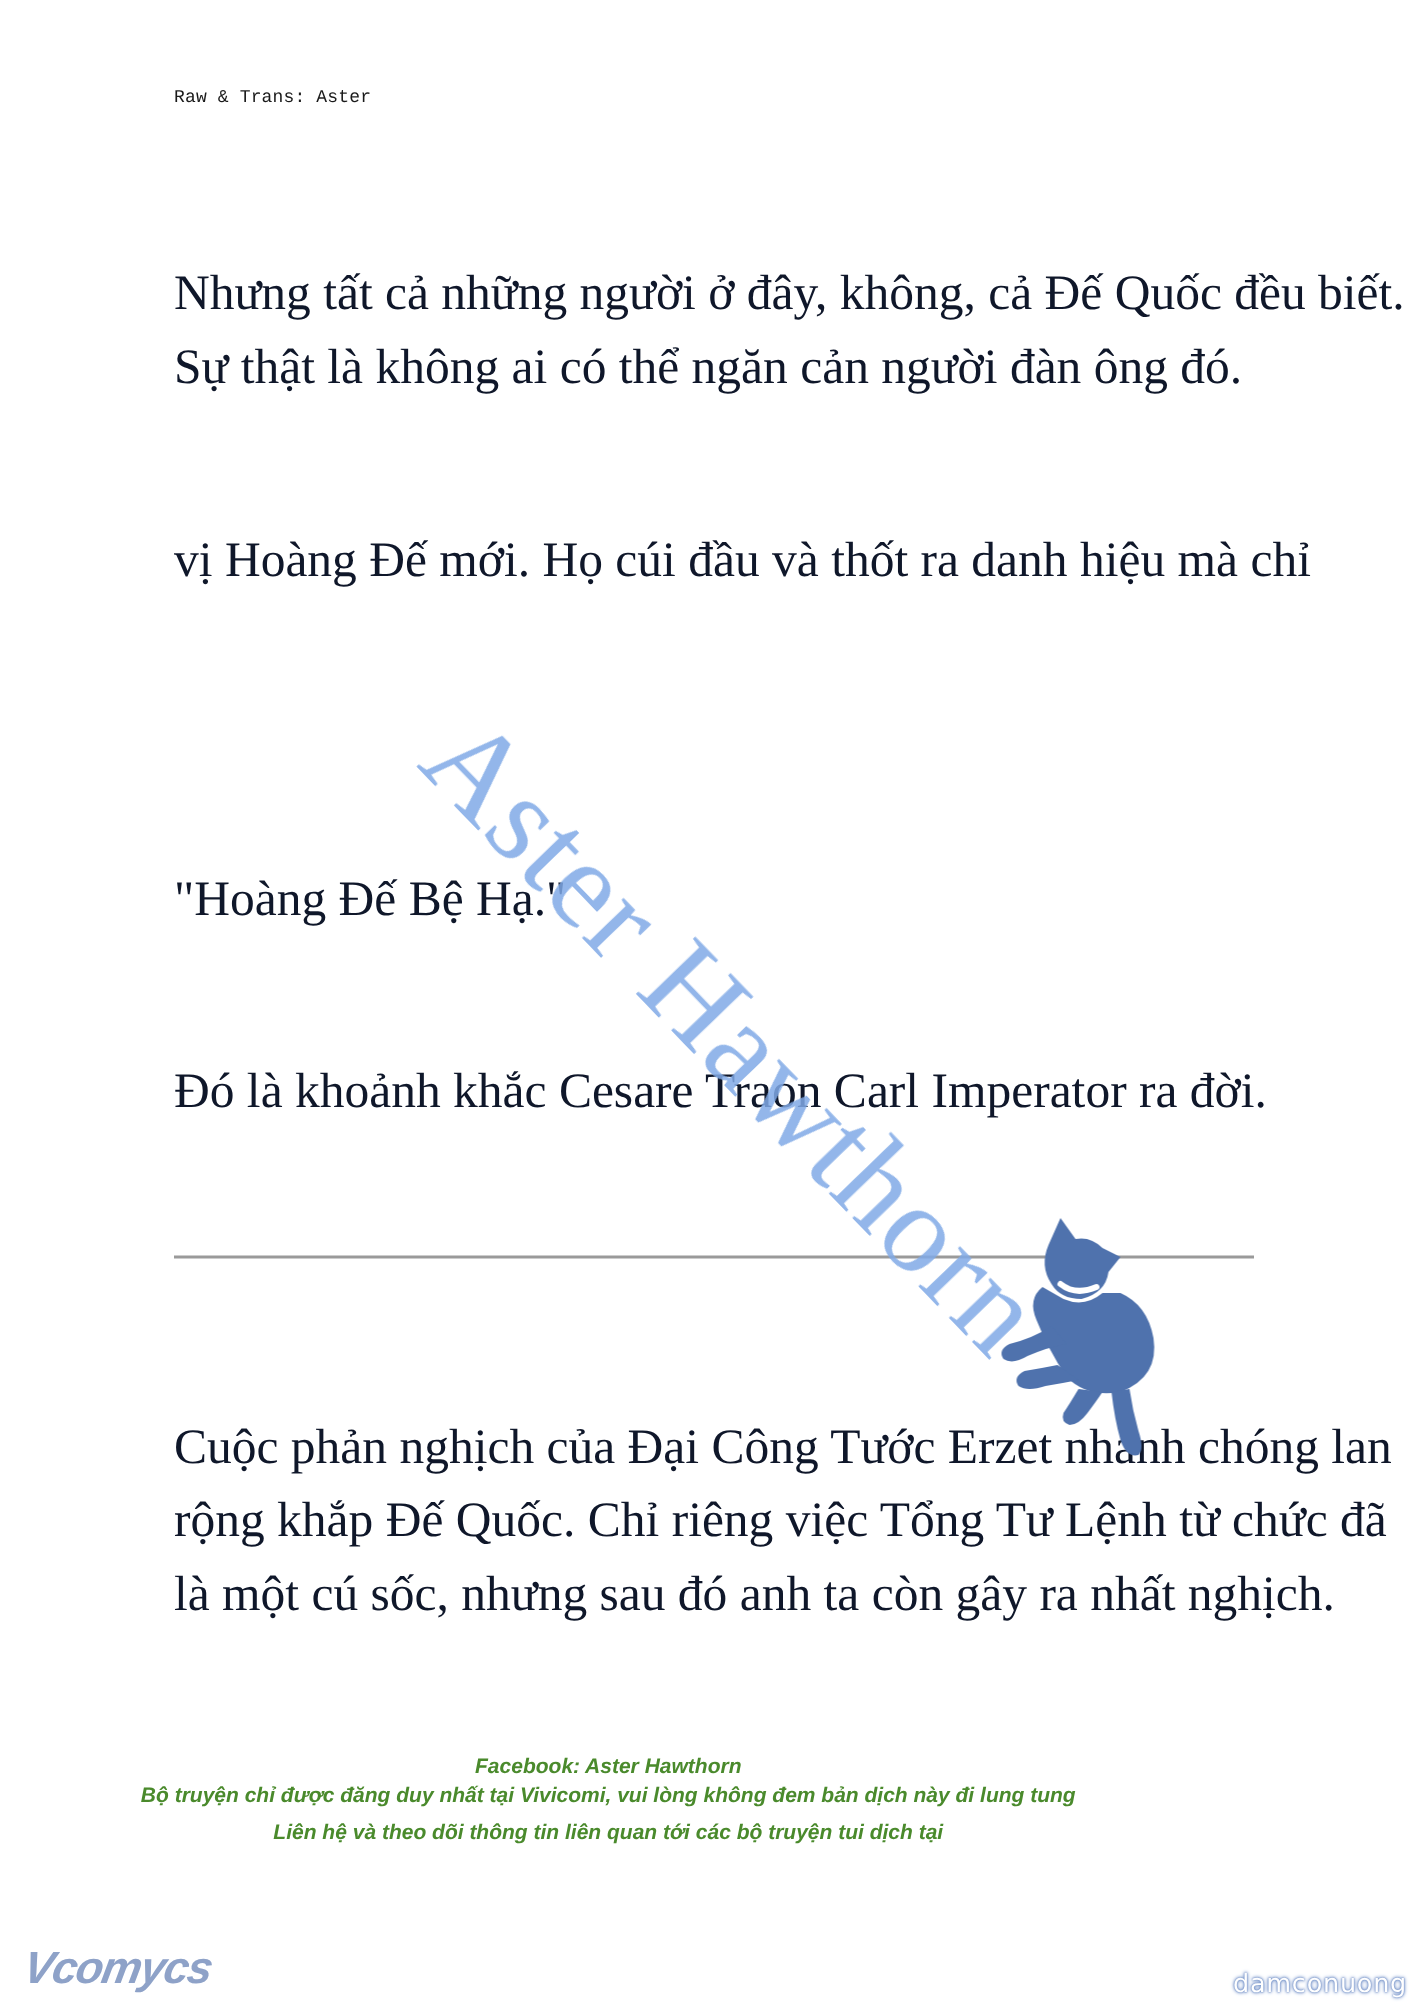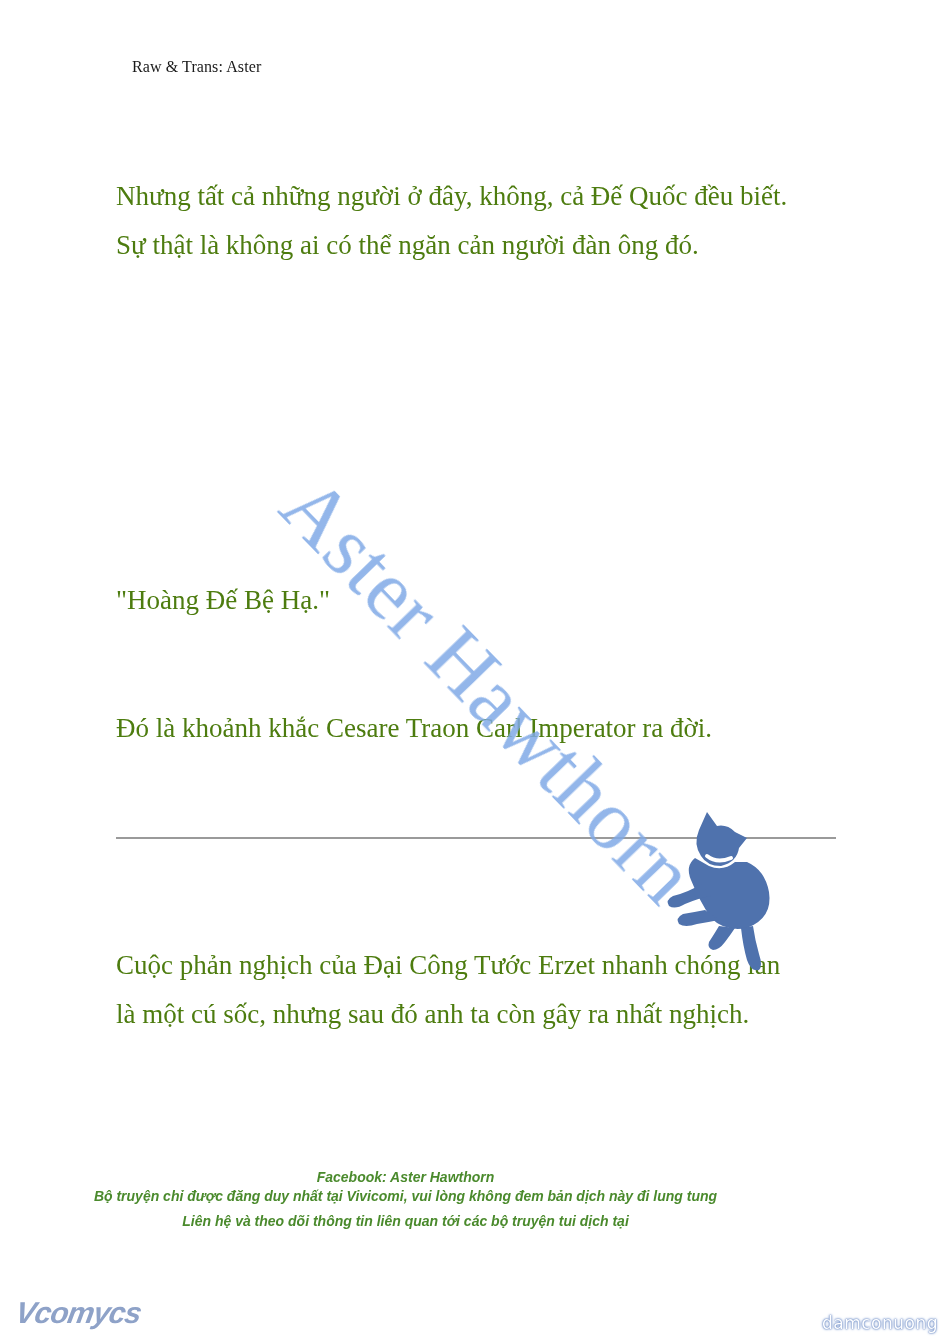--- a/index.html
+++ b/index.html
@@ -10,33 +10,33 @@
     body {
       width: 950px;
       height: 1343px;
       position: relative;
       overflow: hidden;
       font-family: "Liberation Serif", serif;
       color: #111111;
     }
     .header-credit {
       position: absolute;
-      left: 132px;
+      left: 116px;
       top: 58px;
-      font-family: Liberation Serif, serif;
-      font-size: 16px;
+      font-family: Liberation Mono, monospace;
+      font-size: 12px;
       color: #1a1a1a;
       letter-spacing: 0.1px;
     }
     .para {
       position: absolute;
       left: 116px;
-      font-size: 27px;
+      font-size: 33px;
       line-height: 49px;
-      color: #4d7c0f;
+      color: #0f172a;
       white-space: nowrap;
     }
     .para .line { display: block; }
     .divider {
       position: absolute;
       left: 116px;
       top: 837px;
       width: 720px;
       height: 2px;
       background: #9a9a9a;
@@ -110,34 +110,36 @@
 <body>
 
 <div class="header-credit">Raw &amp; Trans: Aster</div>
 
 <div class="para" style="top:172px;">
   <span class="line">Nhưng tất cả những người ở đây, không, cả Đế Quốc đều biết.</span>
   <span class="line">Sự thật là không ai có thể ngăn cản người đàn ông đó.</span>
 </div>
 
 <div class="para" style="top:350px;">
+  <span class="line">vị Hoàng Đế mới. Họ cúi đầu và thốt ra danh hiệu mà chỉ</span>
 </div>
 
 <div class="para" style="top:576px;">
   <span class="line">"Hoàng Đế Bệ Hạ."</span>
 </div>
 
 <div class="para" style="top:704px;">
   <span class="line">Đó là khoảnh khắc Cesare Traon Carl Imperator ra đời.</span>
 </div>
 
 <div class="divider"></div>
 
 <div class="para" style="top:941px;">
   <span class="line">Cuộc phản nghịch của Đại Công Tước Erzet nhanh chóng lan</span>
+  <span class="line">rộng khắp Đế Quốc. Chỉ riêng việc Tổng Tư Lệnh từ chức đã</span>
   <span class="line">là một cú sốc, nhưng sau đó anh ta còn gây ra nhất nghịch.</span>
 </div>
 
 <div class="watermark">
   <span class="watermark-text">Aster Hawthorn</span>
 </div>
 
 <svg class="cat" viewBox="0 0 125 175" xmlns="http://www.w3.org/2000/svg">
   <g fill="#4f72ad">
 

